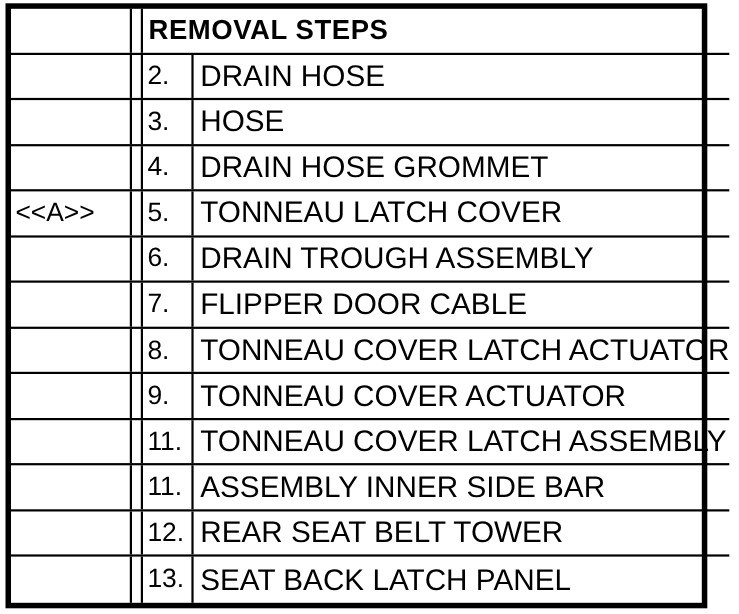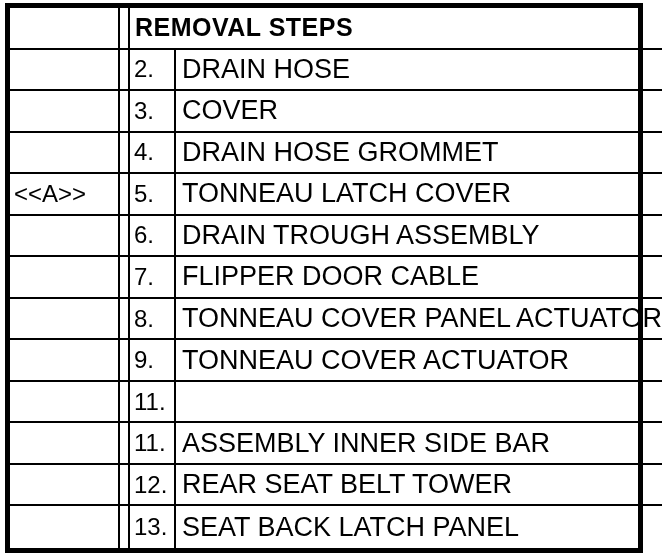--- a/index.html
+++ b/index.html
@@ -86,21 +86,21 @@
     <div class="cell label"></div>
     <div class="cell gap"></div>
     <div class="cell num">2.</div>
     <div class="cell text">DRAIN HOSE</div>
   </div>
 
   <div class="row">
     <div class="cell label"></div>
     <div class="cell gap"></div>
     <div class="cell num">3.</div>
-    <div class="cell text">COVER</div>
+    <div class="cell text">HOSE</div>
   </div>
 
   <div class="row">
     <div class="cell label"></div>
     <div class="cell gap"></div>
     <div class="cell num">4.</div>
     <div class="cell text">DRAIN HOSE GROMMET</div>
   </div>
 
   <div class="row">
@@ -121,34 +121,35 @@
     <div class="cell label"></div>
     <div class="cell gap"></div>
     <div class="cell num">7.</div>
     <div class="cell text">FLIPPER DOOR CABLE</div>
   </div>
 
   <div class="row">
     <div class="cell label"></div>
     <div class="cell gap"></div>
     <div class="cell num">8.</div>
-    <div class="cell text">TONNEAU COVER PANEL ACTUATOR</div>
+    <div class="cell text">TONNEAU COVER LATCH ACTUATOR</div>
   </div>
 
   <div class="row">
     <div class="cell label"></div>
     <div class="cell gap"></div>
     <div class="cell num">9.</div>
     <div class="cell text">TONNEAU COVER ACTUATOR</div>
   </div>
 
   <div class="row">
     <div class="cell label"></div>
     <div class="cell gap"></div>
     <div class="cell num">11.</div>
+    <div class="cell text">TONNEAU COVER LATCH ASSEMBLY</div>
   </div>
 
   <div class="row">
     <div class="cell label"></div>
     <div class="cell gap"></div>
     <div class="cell num">11.</div>
     <div class="cell text">ASSEMBLY INNER SIDE BAR</div>
   </div>
 
   <div class="row">

